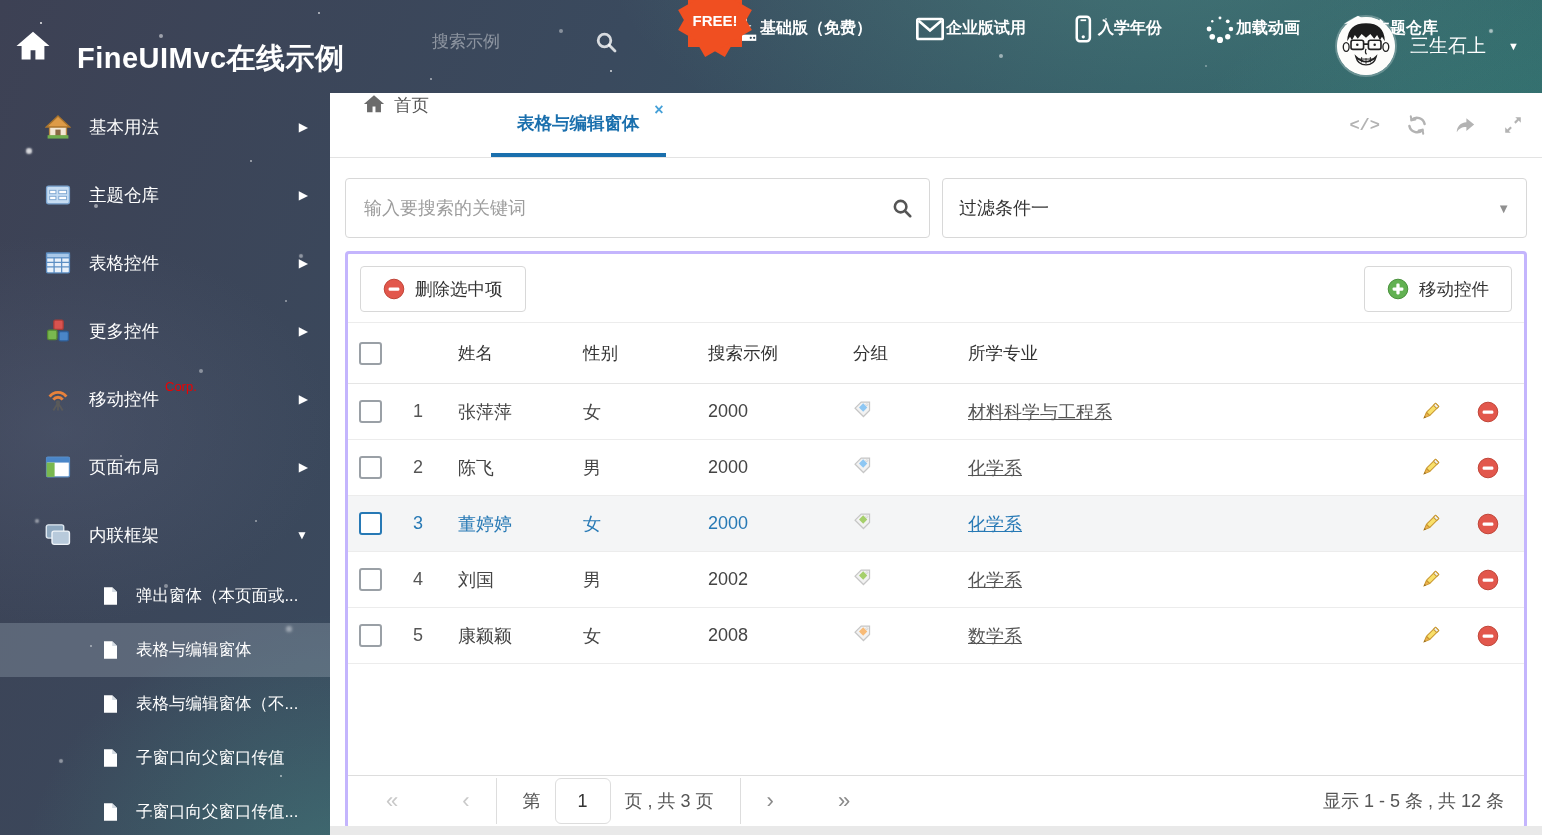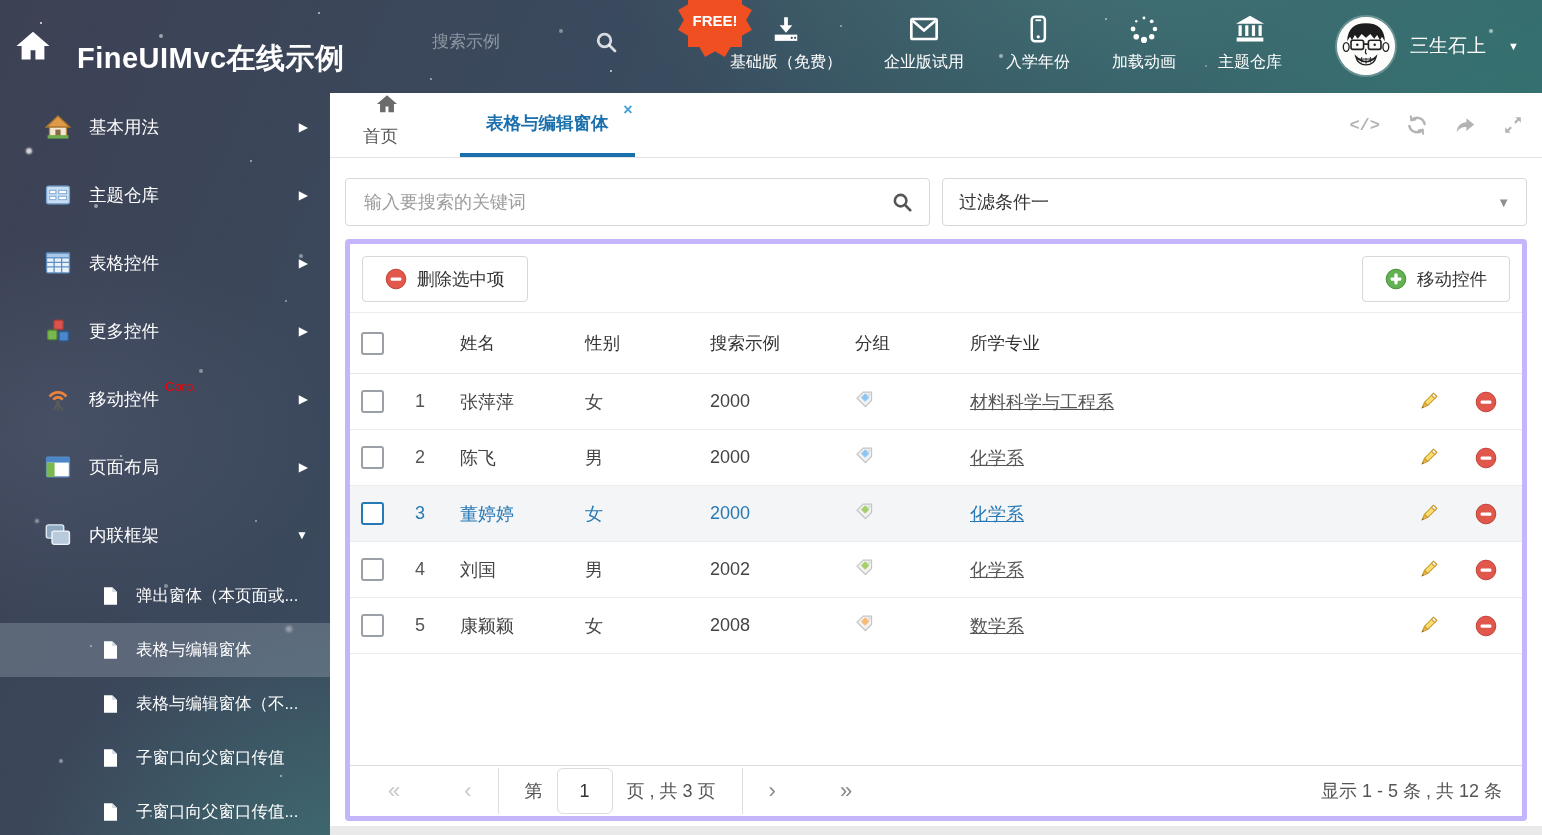--- a/index.html
+++ b/index.html
@@ -39,57 +39,57 @@
   .h-search input{background:transparent;border:none;outline:none;color:#fff;font-size:17px;width:160px;
       font-family:inherit;}
   .h-search input::placeholder{color:rgba(255,255,255,.42);}
   .free-badge{position:absolute;left:681px;top:-14px;width:68px;height:68px;z-index:7;}
   .free-badge .burst,.free-badge .burst2,.free-badge .burst3{position:absolute;inset:7px;background:#f04f21;}
   .free-badge .burst2{transform:rotate(30deg);}
   .free-badge .burst3{transform:rotate(60deg);}
   .free-badge .txt{position:absolute;inset:0;display:flex;align-items:center;justify-content:center;
       font-size:15px;font-weight:bold;color:#fff;}
   #header-nav{position:absolute;left:700px;top:12px;display:flex;gap:42px;padding-left:30px;}
-  .nav-item{display:flex;flex-direction:column;align-items:center;cursor:pointer;}
+  .nav-item{display:flex;flex-direction:row;cursor:pointer;font-weight:bold;}
   .nav-item .icn{height:34px;}
   .nav-item span.lbl{font-size:16px;margin-top:6px;white-space:nowrap;}
   .avatar{position:absolute;left:1337px;top:17px;width:58px;height:58px;border-radius:50%;
       background:#fdfdfb;overflow:hidden;box-shadow:0 0 0 2px rgba(255,255,255,.25);}
   .h-user{position:absolute;left:1410px;top:33px;font-size:19px;display:flex;align-items:center;gap:22px;cursor:pointer;}
   .caret{font-size:11px;}
   
   aside{position:absolute;left:0;top:93px;width:330px;bottom:0;color:#fff;z-index:5;overflow:hidden;}
   .side-item{height:68px;display:flex;align-items:center;padding-left:45px;position:relative;
       font-size:17.5px;cursor:pointer;}
   .side-item .icn{width:26px;height:26px;margin-right:18px;}
   .side-item .arrow{position:absolute;right:22px;font-size:12px;}
   .badge-corp{color:#ee0000;font-size:13px;margin-left:6px;align-self:flex-start;margin-top:14px;}
   .side-sub{height:54px;display:flex;align-items:center;padding-left:100px;font-size:16.5px;cursor:pointer;}
   .side-sub .icn{width:20px;height:20px;margin-right:16px;}
   .side-sub.active{background:rgba(168,182,196,.30);}
   
   main{position:absolute;left:330px;top:93px;right:0;bottom:0;background:#fff;}
   .tabbar{height:64px;border-bottom:1px solid #e3e3e3;display:flex;align-items:stretch;position:relative;}
-  .tab-home{margin-left:33px;display:flex;align-items:flex-end;gap:9px;color:#555;font-size:17.5px;cursor:pointer;flex-direction:column;}
+  .tab-home{margin-left:33px;display:flex;align-items:flex-start;gap:9px;color:#555;font-size:17.5px;cursor:pointer;}
   .tab-home .icn{width:22px;height:22px;}
   .tab-active{margin-left:62px;position:relative;display:flex;align-items:center;color:#1a6fad;
       font-weight:bold;font-size:17.5px;border-bottom:4px solid #1a6fad;padding:0 26px;cursor:pointer;}
   .tab-close{position:absolute;top:9px;right:2px;color:#45a0d8;font-size:16px;font-weight:bold;line-height:1;cursor:pointer;}
   .tab-actions{position:absolute;right:18px;top:0;height:100%;display:flex;align-items:center;gap:26px;color:#b3b3b3;}
   .tab-actions .icn{width:22px;height:22px;cursor:pointer;color:#b3b3b3;}
   .code-glyph{font-family:"Liberation Mono","DejaVu Sans Mono",monospace;font-size:17px;font-weight:bold;cursor:pointer;}
   .filter-row{display:flex;margin:20px 15px 0 15px;gap:12px;}
-  .search-box,.dropdown{flex:1;height:48px;border:1px solid #d8d8d8;border-radius:4px;
+  .search-box,.dropdown{flex:1;height:60px;border:1px solid #d8d8d8;border-radius:4px;
       display:flex;align-items:center;padding:12px 16px;box-sizing:border-box;background:#fff;}
   .search-box input{flex:1;border:none;outline:none;font-size:18px;color:#333;font-family:inherit;}
   .search-box input::placeholder{color:#9c9c9c;}
   .search-box .icn{color:#555;width:22px;height:22px;cursor:pointer;}
   .dropdown{cursor:pointer;font-size:18px;color:#333;}
   .dropdown .dd-caret{margin-left:auto;color:#909090;font-size:13px;}
-  .panel{margin:13px 15px 0 15px;border:5px solid #c4b5fd;border-radius:4px;height:572px;position:relative;
+  .panel{margin:13px 15px 0 15px;border:3px solid #c4b5fd;border-radius:4px;height:572px;position:relative;
       overflow:hidden;background:#fff;}
   .toolbar{display:flex;justify-content:space-between;padding:12px 12px 10px 12px;}
   .btn{height:46px;border:1px solid #d8d8d8;border-radius:4px;background:#fff;display:flex;
       align-items:center;gap:10px;padding:0 22px;font-size:17.5px;color:#333;cursor:pointer;font-family:inherit;}
   .btn .icn{width:22px;height:22px;}
   .grid{display:grid;grid-template-columns:45px 50px 125px 125px 145px 115px 1fr 45px 72px;align-items:center;}
   .grid-header{height:60px;border-top:1px solid #ececec;border-bottom:1px solid #e5e5e5;
       font-size:17.5px;color:#333;}
   .grid-row{height:55px;border-bottom:1px solid #ececec;font-size:18px;color:#444;}
   .grid-row.selected{background:#f4f5f6;color:#2779b5;}

